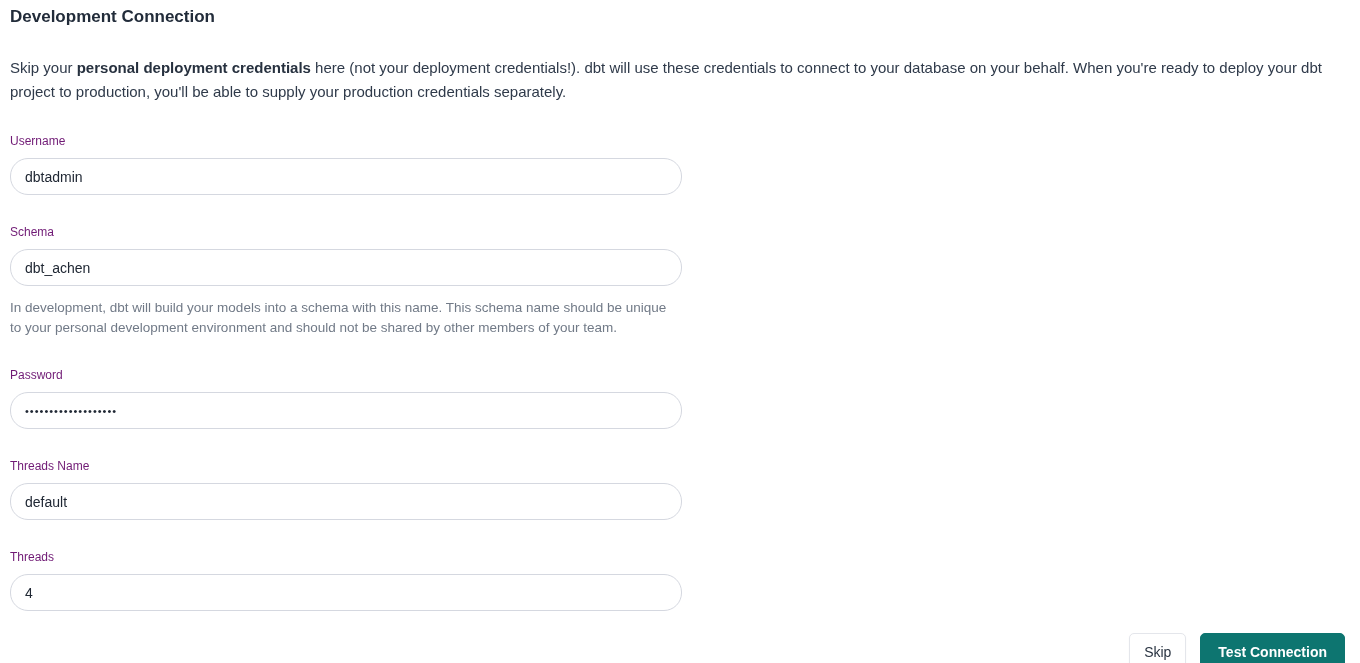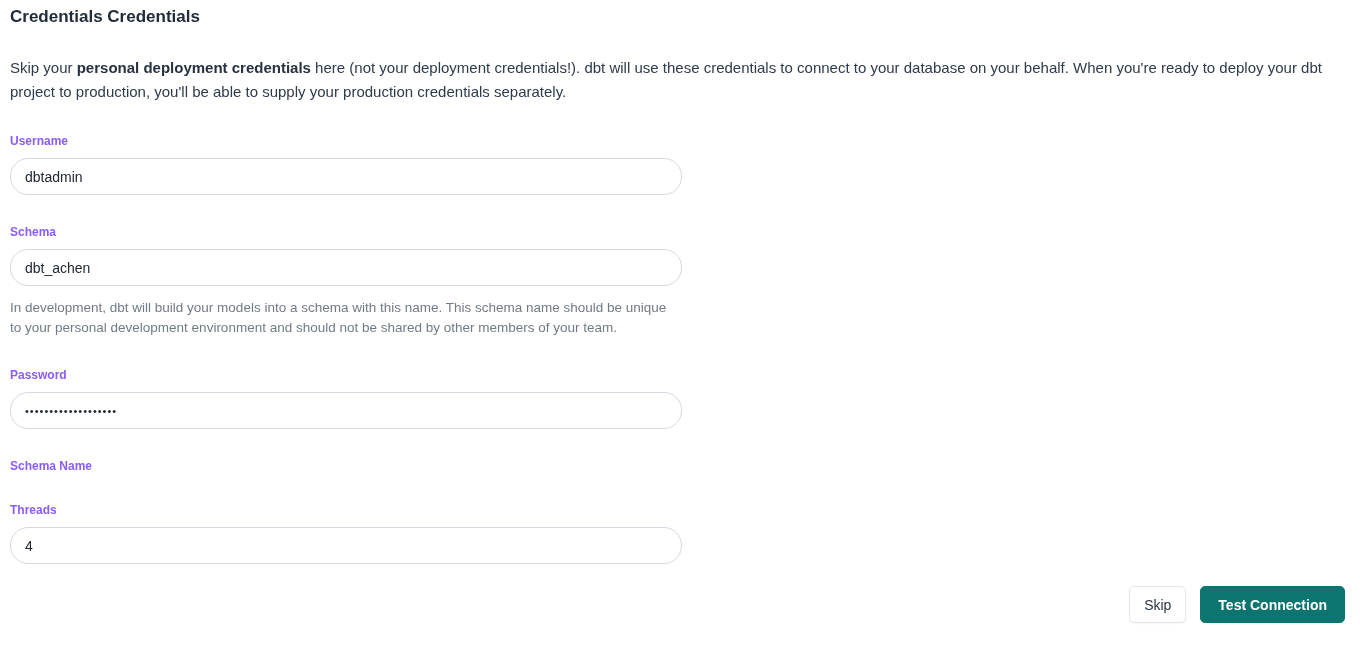--- a/index.html
+++ b/index.html
@@ -32,22 +32,22 @@
     max-width: 1332px;
   }
   .intro b { font-weight: 700; color: #27313f; }
   .field {
     margin-top: 30px;
     width: 672px;
   }
   .field-label {
     display: block;
     font-size: 12px;
-    font-weight: 700;
-    color: #8b5cf6;
+    font-weight: 400;
+    color: #701a75;
     line-height: 14px;
     margin-bottom: 10px;
   }
   .text-input {
     display: block;
     width: 100%;
     height: 37px;
     border: 1px solid #d5d8e0;
     border-radius: 18px;
     padding: 0 14px;
@@ -99,42 +99,43 @@
     color: #ffffff;
     font-weight: 700;
     padding: 0 17px;
   }
 </style>
 </head>
 <body>
 
 <div class="container">
 
-  <h1 class="page-title">Credentials Credentials</h1>
+  <h1 class="page-title">Development Connection</h1>
 
   <p class="intro"><span>Skip your </span><b>personal deployment credentials</b><span> here (not your deployment credentials!). dbt will use these credentials to connect to your database on your behalf. When you're ready to deploy your dbt project to production, you'll be able to supply your production credentials separately.</span></p>
 
   <div class="field">
     <label class="field-label">Username</label>
     <input class="text-input" type="text" value="dbtadmin" style="">
   </div>
 
   <div class="field">
     <label class="field-label">Schema</label>
     <input class="text-input" type="text" value="dbt_achen" style="">
     <div class="help-text">In development, dbt will build your models into a schema with this name. This schema name should be unique to your personal development environment and should not be shared by other members of your team.</div>
   </div>
 
   <div class="field">
     <label class="field-label">Password</label>
     <input class="text-input password" type="text" value="•••••••••••••••••••" style="">
   </div>
 
   <div class="field">
-    <label class="field-label">Schema Name</label>
+    <label class="field-label">Threads Name</label>
+    <input class="text-input" type="text" value="default" style="">
   </div>
 
   <div class="field">
     <label class="field-label">Threads</label>
     <input class="text-input" type="text" value="4" style="">
   </div>
 
   <div class="footer">
     <button class="btn btn-secondary">Skip</button>
     <button class="btn btn-primary">Test Connection</button>

